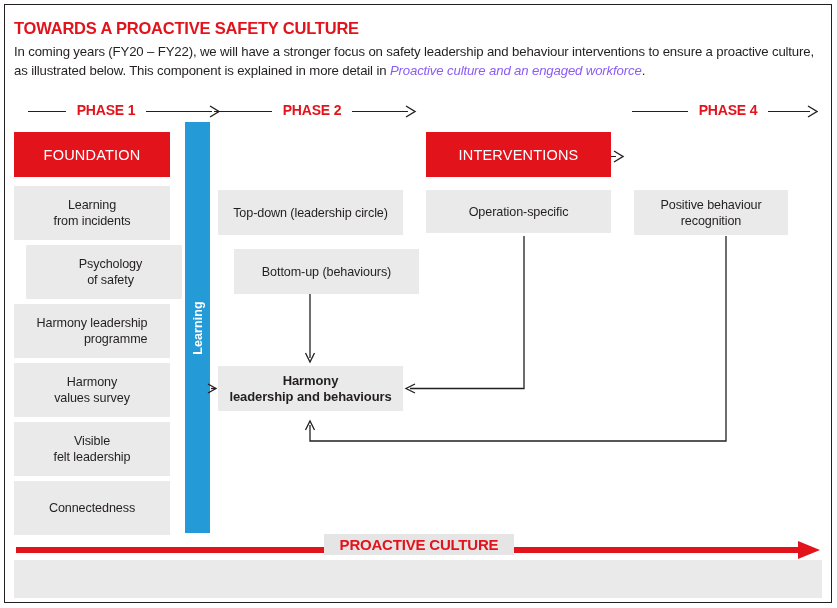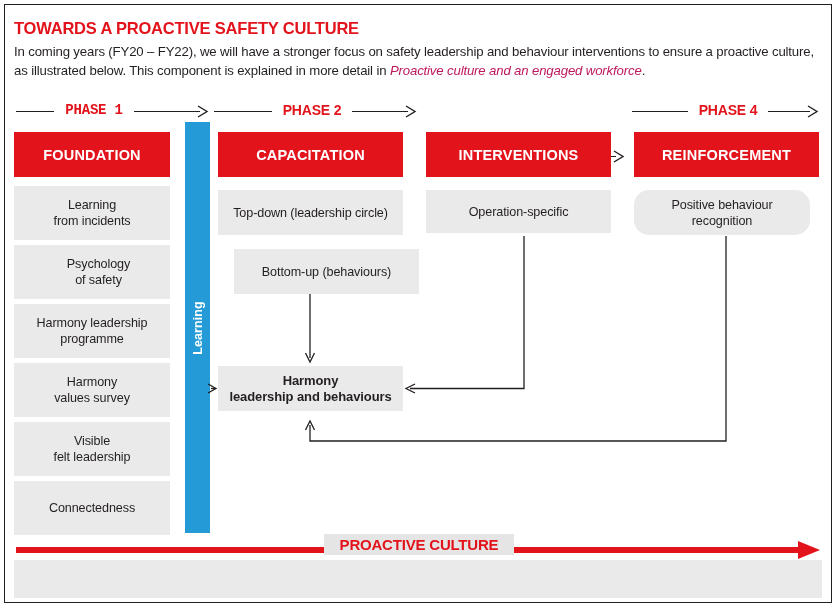--- a/index.html
+++ b/index.html
@@ -43,21 +43,21 @@
     position: absolute;
     left: 14px;
     top: 42px;
     width: 808px;
     font-size: 13.2px;
     line-height: 19px;
     color: #231f20;
     letter-spacing: -0.15px;
   }
   .subtitle .link {
-    color: #be185d;
+    color: #8b5cf6;
     font-style: italic;
   }
 
   
   .phaserow {
     position: absolute;
     left: 14px;
     top: 101px;
     width: 808px;
     height: 20px;
@@ -89,21 +89,21 @@
     width: 14px;
     height: 15px;
   }
 
   
   .hdrbox {
     position: absolute;
     background: #e3131c;
     color: #ffffff;
     font-size: 14.5px;
-    font-weight: bold;
+    font-weight: normal;
     letter-spacing: 0.2px;
     display: flex;
     align-items: center;
     justify-content: center;
     text-align: center;
   }
 
   
   .gbox {
     position: absolute;
@@ -192,21 +192,21 @@
 <div id="page">
   <div class="frame"></div>
 
   <div class="title">TOWARDS A PROACTIVE SAFETY CULTURE</div>
   <div class="subtitle">
     <span>In coming years (FY20 – FY22), we will have a stronger focus on safety leadership and behaviour interventions to ensure a proactive culture, as illustrated below. This component is explained in more detail in </span><span class="link">Proactive culture and an engaged workforce</span><span>.</span>
   </div>
 
   <div class="phaserow">
 
-    <div class="phase-seg" style="left:0px; width:196px;font-family:Liberation Mono, monospace;">
+    <div class="phase-seg" style="left:12px; width:196px;">
       <div class="ln" style="left:2px; width:38px;"></div>
       <div class="lbl" style="left:44px; width:72px;">PHASE 1</div>
       <div class="ln" style="left:120px; width:66px;"></div>
       <svg class="chev" style="left:182px;" viewBox="0 0 14 15">
         <path d="M2 2 L11 7.5 L2 13" fill="none" stroke="#231f20" stroke-width="1.4"></path>
       </svg>
     </div>
 
     <div class="phase-seg" style="left:196px; width:212px;">
       <div class="ln" style="left:4px; width:58px;"></div>
@@ -230,42 +230,40 @@
       <div class="ln" style="left:4px; width:56px;"></div>
       <div class="lbl" style="left:64px; width:72px;">PHASE 4</div>
       <div class="ln" style="left:140px; width:42px;"></div>
       <svg class="chev" style="left:178px;" viewBox="0 0 14 15">
         <path d="M2 2 L11 7.5 L2 13" fill="none" stroke="#231f20" stroke-width="1.4"></path>
       </svg>
     </div>
   </div>
 
   <div class="hdrbox" style="left:14px; top:132px; width:156px; height:45px;">FOUNDATION</div>
-  <div class="hdrbox" style="left:218px; top:132px; width:185px; height:45px;">CAPACITATION</div>
   <div class="hdrbox" style="left:426px; top:132px; width:185px; height:45px;">INTERVENTIONS</div>
-  <div class="hdrbox" style="left:634px; top:132px; width:185px; height:45px;">REINFORCEMENT</div>
 
   <div class="bluebar">
     <div class="vlabel">Learning</div>
   </div>
 
   <div class="gbox" style="left:14px; top:186px; width:156px; height:54px;">Learning<br>from incidents</div>
-  <div class="gbox" style="left:14px; top:245px; width:156px; height:54px;padding-left:19px;">Psychology<br>of safety</div>
-  <div class="gbox" style="left:14px; top:304px; width:156px; height:54px;">Harmony leadership<br>programme</div>
+  <div class="gbox" style="left:26px; top:245px; width:156px; height:54px;padding-left:19px;">Psychology<br>of safety</div>
+  <div class="gbox" style="left:14px; top:304px; width:156px; height:54px;text-align:right;">Harmony leadership<br>programme</div>
   <div class="gbox" style="left:14px; top:363px; width:156px; height:54px;">Harmony<br>values survey</div>
   <div class="gbox" style="left:14px; top:422px; width:156px; height:54px;">Visible<br>felt leadership</div>
   <div class="gbox" style="left:14px; top:481px; width:156px; height:54px;">Connectedness</div>
 
   <div class="gbox" style="left:218px; top:190px; width:185px; height:45px;">Top-down (leadership circle)</div>
   <div class="gbox" style="left:218px; top:249px; width:185px; height:45px;margin-left:16px;">Bottom-up (behaviours)</div>
   <div class="gbox bold" style="left:218px; top:366px; width:185px; height:45px;">Harmony<br>leadership and behaviours</div>
 
   <div class="gbox" style="left:426px; top:190px; width:185px; height:43px;">Operation-specific</div>
 
-  <div class="gbox" style="left:634px; top:190px; width:176px; height:45px;border-radius:15px;">Positive behaviour recognition</div>
+  <div class="gbox" style="left:634px; top:190px; width:154px; height:45px;">Positive behaviour recognition</div>
 
   <svg class="connectors" viewBox="0 0 837 608">
 
     <path d="M211 388.5 L215 388.5" stroke="#231f20" stroke-width="1.3" fill="none"></path>
     <path d="M208 384 L216 388.5 L208 393" fill="none" stroke="#231f20" stroke-width="1.3"></path>
 
     <path d="M310 294 L310 358" stroke="#231f20" stroke-width="1.3" fill="none"></path>
     <path d="M305.5 353 L310 362 L314.5 353" fill="none" stroke="#231f20" stroke-width="1.3"></path>
 
     <path d="M524 236 L524 388.5 L410 388.5" stroke="#231f20" stroke-width="1.3" fill="none"></path>

